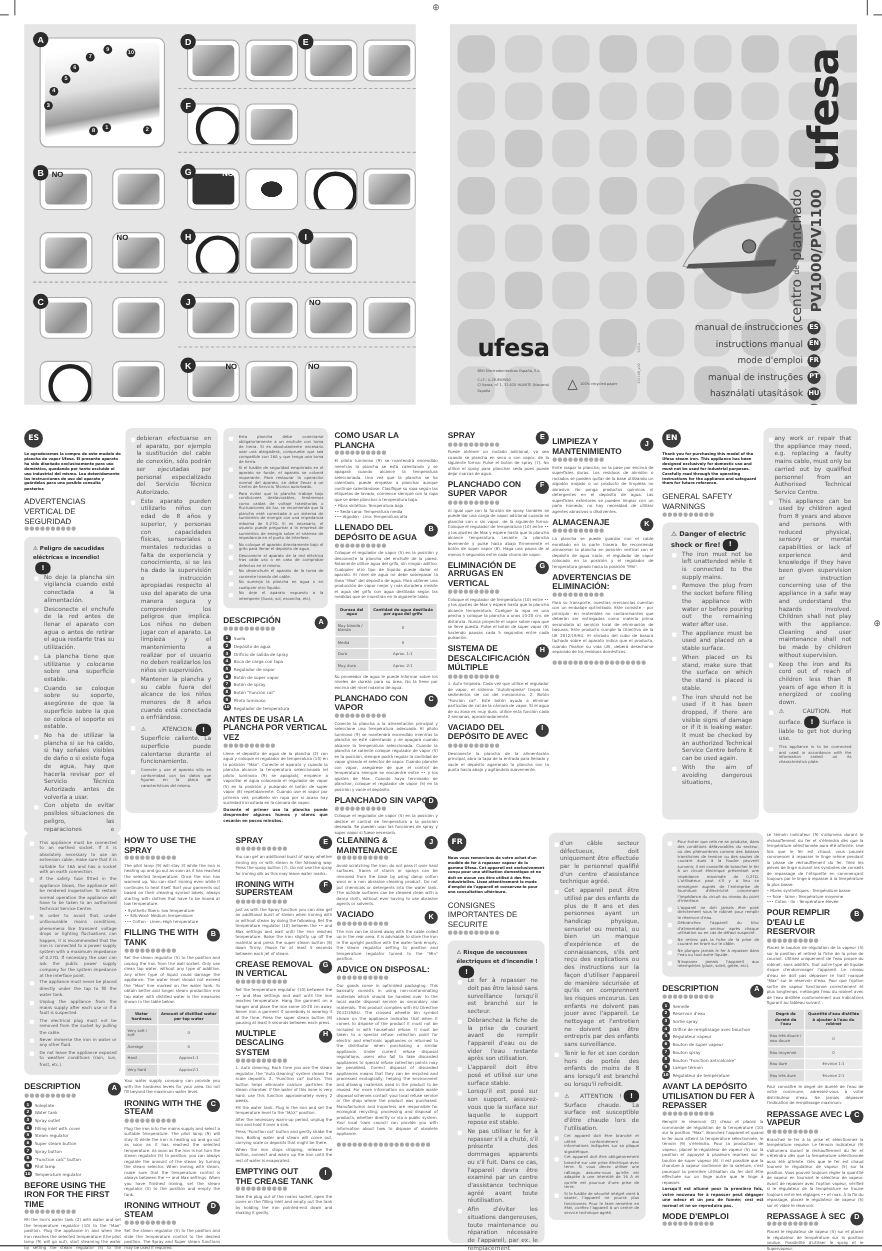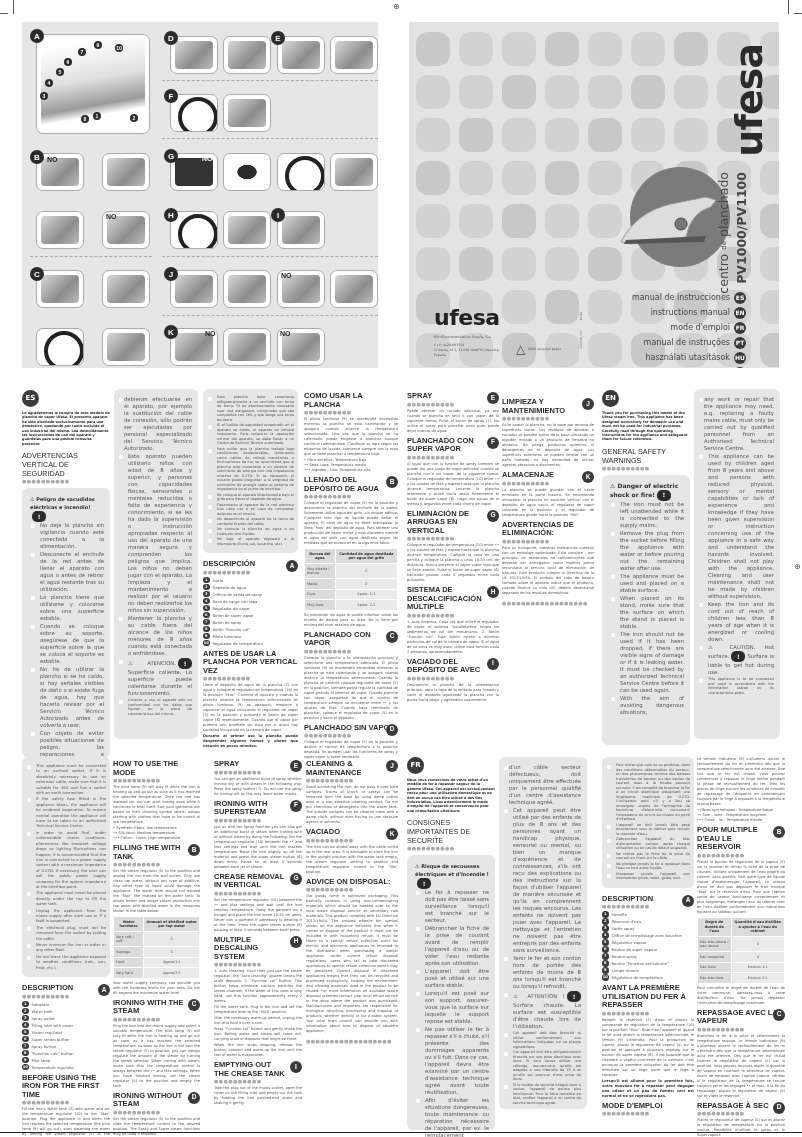--- a/index.html
+++ b/index.html
@@ -562,21 +562,21 @@
         <span class="num">10</span>
         <span>Temperature regulator</span>
       </div>
   </div>
   <div class="h">BEFORE USING THE IRON FOR THE FIRST TIME</div>
   <div class="dots">●●●●●●●●●●</div>
   <div class="p">Fill the iron's water tank (2) with water and set the temperature regulator (10) to the "Max" position. Plug the appliance in and when the iron reaches the selected temperature (the pilot lamp (9) will go out), start steaming the water by setting the steam regulator (5) to the position and pressing the super steam button (6) repeatedly. When using the steam for the first time, first try it away from the clothes, just in case there is any dirt lodged in the steam chamber.</div>
 
 </div>
 <div class="col" style="left:113px;top:757px;width:87px">
-  <div class="h">HOW TO USE THE MODE</div>
+  <div class="h">HOW TO USE THE SPRAY</div>
   <div class="dots">●●●●●●●●●●</div>
   <div class="p">The pilot lamp (9) will stay lit while the iron is heating up and go out as soon as it has reached the selected temperature. Once the iron has warmed up. You can start ironing even while it continues to heat itself. Sort your garments out based on their cleaning symbol labels, always starting with clothes that have to be ironed at low temperature.</div>
   <div class="bul">• Synthetic fibers: low temperature</div>
   <div class="bul">•• Silk-Wool: Medium temperature</div>
   <div class="bul">••• Cotton - Linen: High temperature</div>
   <div class="h"><span>FILLING THE WITH TANK</span><span class="lbadge">B</span></div>
   <div class="dots">●●●●●●●●●●</div>
   <div class="p">Set the steam regulator (5) to the position and unplug the iron from the wall socket. Only use clean tap water, without any type of additive. Any other type of liquid could damage the appliance. The water level should not exceed the "Max" line marked on the water tank. To obtain better and longer steam production mix tap water with distilled water in the measures shown in the table below:</div>
   <table class="wt">
     <tbody>
@@ -716,33 +716,33 @@
       </div>
     <div class="desc-item">
         <span class="num">9</span>
         <span>Lampe témoin</span>
       </div>
     <div class="desc-item">
         <span class="num">10</span>
         <span>Régulateur de température</span>
       </div>
   </div>
-  <div class="h">AVANT LA PREMIÈRE UTILISATION DU FER À REPASSER</div>
+  <div class="h">AVANT LA DEPÓSITO UTILISATION DU FER À REPASSER</div>
   <div class="dots">●●●●●●●●●●</div>
   <div class="p">Remplir le réservoir (2) d'eau et placez la commande de régulation de la température (10) sur la position "Max". Branchez l'appareil et quand le fer aura atteint la température sélectionnée, le témoin (9) s'éteindra. Pour la production de vapeur, placez le régulateur de vapeur (5) sur la position et appuyez à plusieurs reprises sur le bouton de super vapeur (6). Il est possible que la chambre à vapeur contienne de la saleture, c'est pourquoi la première utilisation du fer doit être effectuée sur un linge autre que le linge à repasser.</div>
   <div class="p b">Lorsqu'il est allumé pour la première fois, votre nouveau fer à repasser peut dégager une odeur et un peu de fumée; ceci est normal et ne se reproduira pas.</div>
   <div class="h">MODE D'EMPLOI</div>
   <div class="dots">●●●●●●●●●●</div>
 </div>
 <div class="col" style="left:697px;top:757px;width:88px">
   <div class="p">Le témoin indicateur (9) s'allumera durant le réchauffement du fer et s'éteindra dès que la température sélectionnée aura été atteinte. Une fois que le fer est chaud, vous pouvez commencer à repasser le linge même pendant la phase de réchauffement du fer. Triez les pièces de linge suivant les symboles de conseils de repassage de l'étiquette en commençant toujours par le linge à repasser à la température la plus basse.</div>
   <div class="bul">• Fibres synthétiques : Température basse</div>
   <div class="bul">•• Soie - laine : Température moyenne</div>
   <div class="bul">••• Coton - lin : Température élevée</div>
-  <div class="h" style="padding-right:14px"><span>POUR MULTIPLE D'EAU LE RESERVOIR</span><span class="lbadge">B</span></div>
+  <div class="h" style="padding-right:14px"><span>POUR REMPLIR D'EAU LE RESERVOIR</span><span class="lbadge">B</span></div>
   <div class="dots">●●●●●●●●●●</div>
   <div class="p">Placez le bouton de régulation de la vapeur (5) sur la position et retirez la fiche de la prise de courant. Utilisez uniquement de l'eau propre du robinet, sans additifs. Tout autre type de liquide risque d'endommager l'appareil. Le niveau d'eau ne doit pas dépasser le trait marqué "Max" sur le réservoir d'eau. Pour que l'option sortie de vapeur fonctionne correctement et plus longtemps, mélangez l'eau du robinet avec de l'eau distillée conformément aux indications figurant au tableau suivant :</div>
   <table class="wt">
     <tbody>
         <tr>
           <th>Degré de dureté de l'eau</th>
           <th>Quantité d'eau distillée à ajouter à l'eau du robinet</th>
         </tr>
     <tr>
           <td>Eau très douce / eau douce</td>

